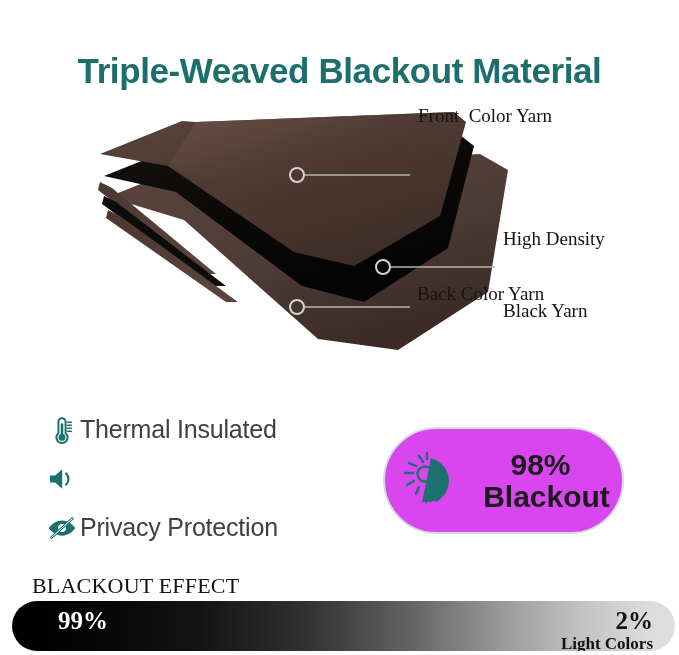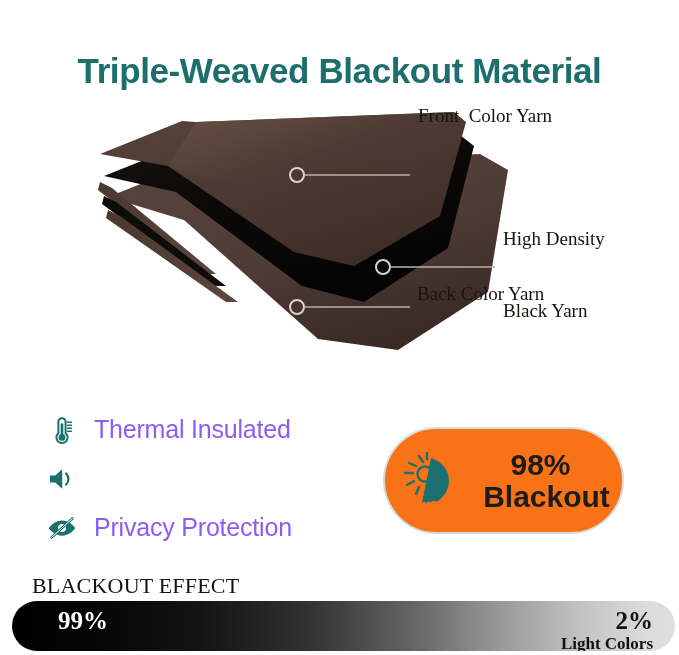--- a/index.html
+++ b/index.html
@@ -73,39 +73,38 @@
     height: 34px;
     flex: 0 0 36px;
     display: flex;
     align-items: center;
     justify-content: center;
     color: #1d7070;
   }
   .feature-text {
     font-family: "Liberation Sans", sans-serif;
     font-size: 25px;
-    color: #8b5cf6;
-    margin-left: 14px;
+    color: #404040;
     letter-spacing: -0.2px;
   }
 
   
   .badge {
     position: absolute;
     left: 383px;
     top: 427px;
     width: 241px;
     height: 107px;
     border: 2px solid #cfdedd;
     border-radius: 54px;
     box-sizing: border-box;
     display: flex;
     align-items: center;
     justify-content: center;
-    background: #f97316;
+    background: #d946ef;
   }
   .badge-icon {
     width: 70px;
     height: 70px;
     flex: 0 0 70px;
     color: #1d7070;
     display: flex;
     align-items: center;
     justify-content: center;
     margin-right: 4px;

